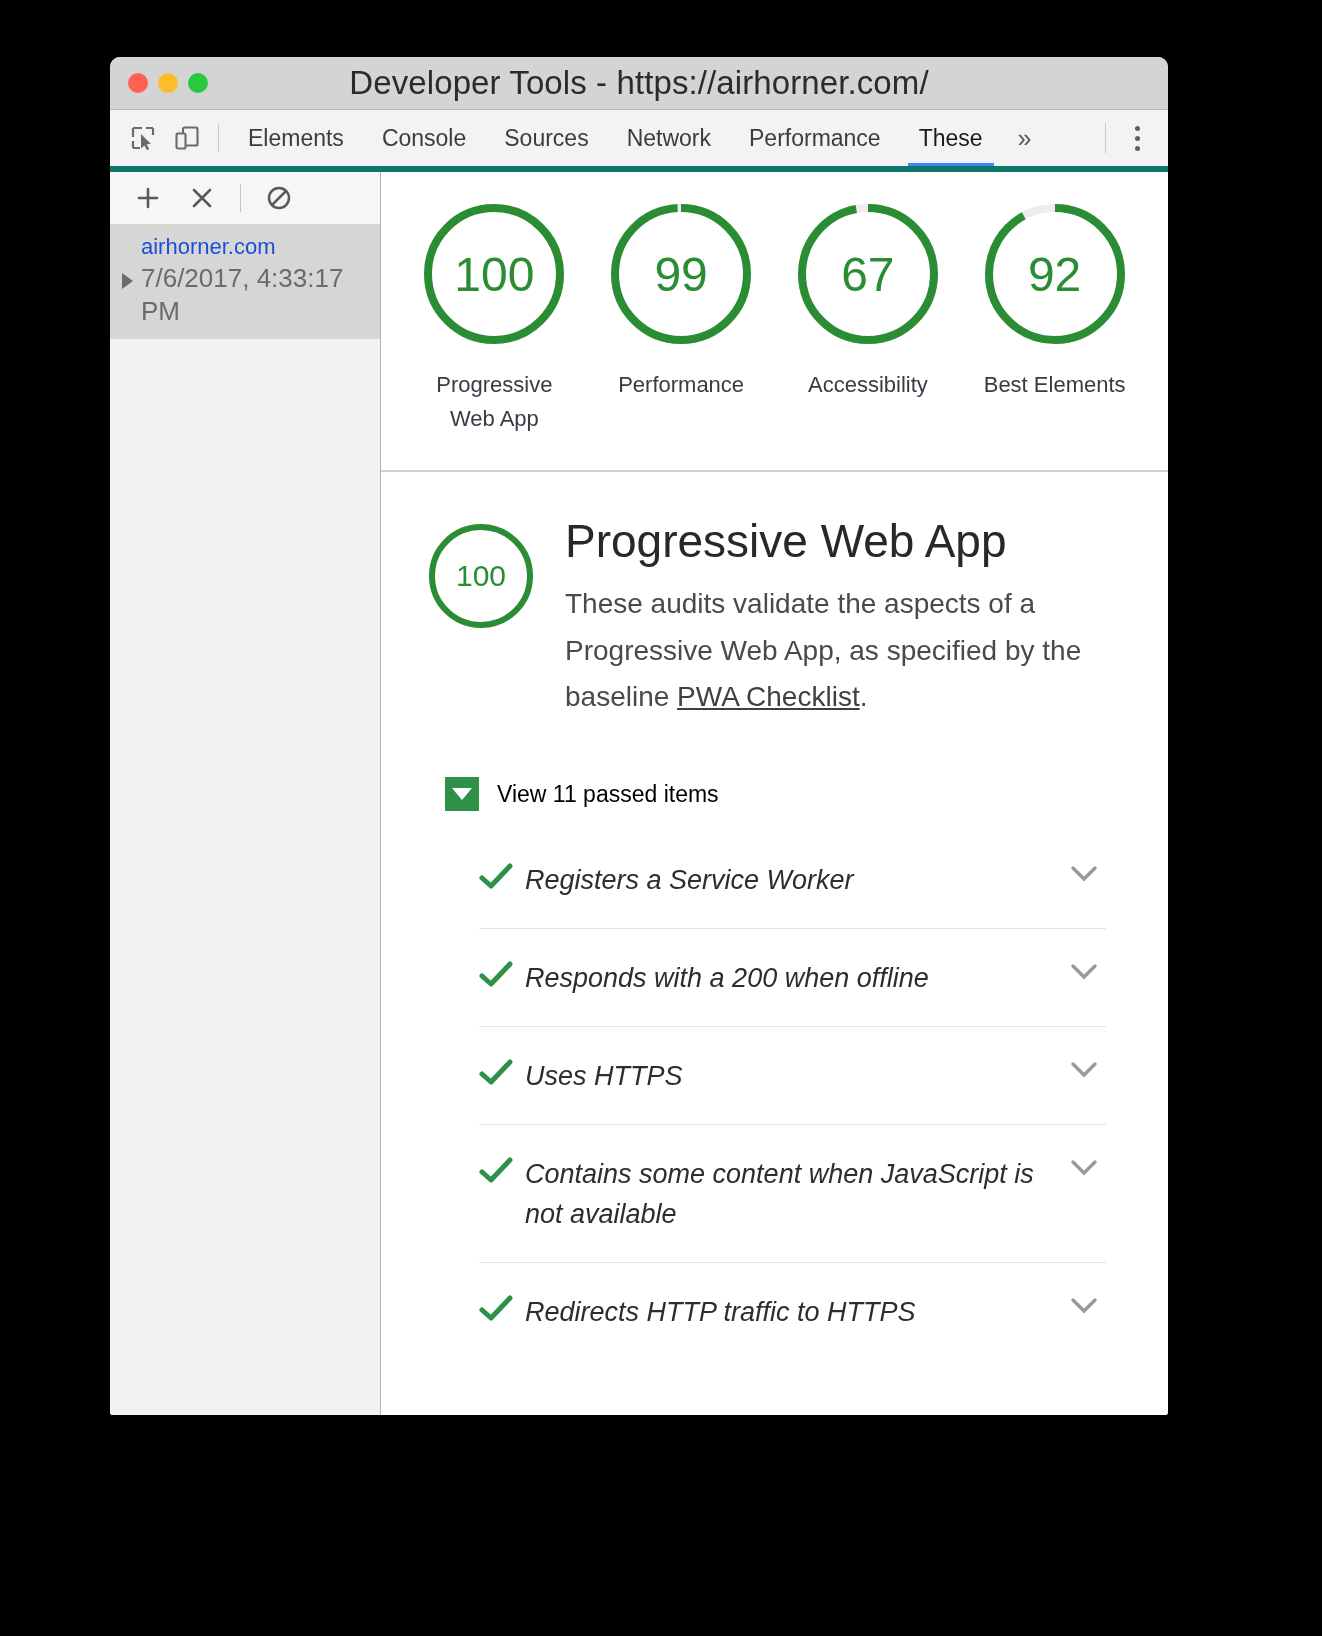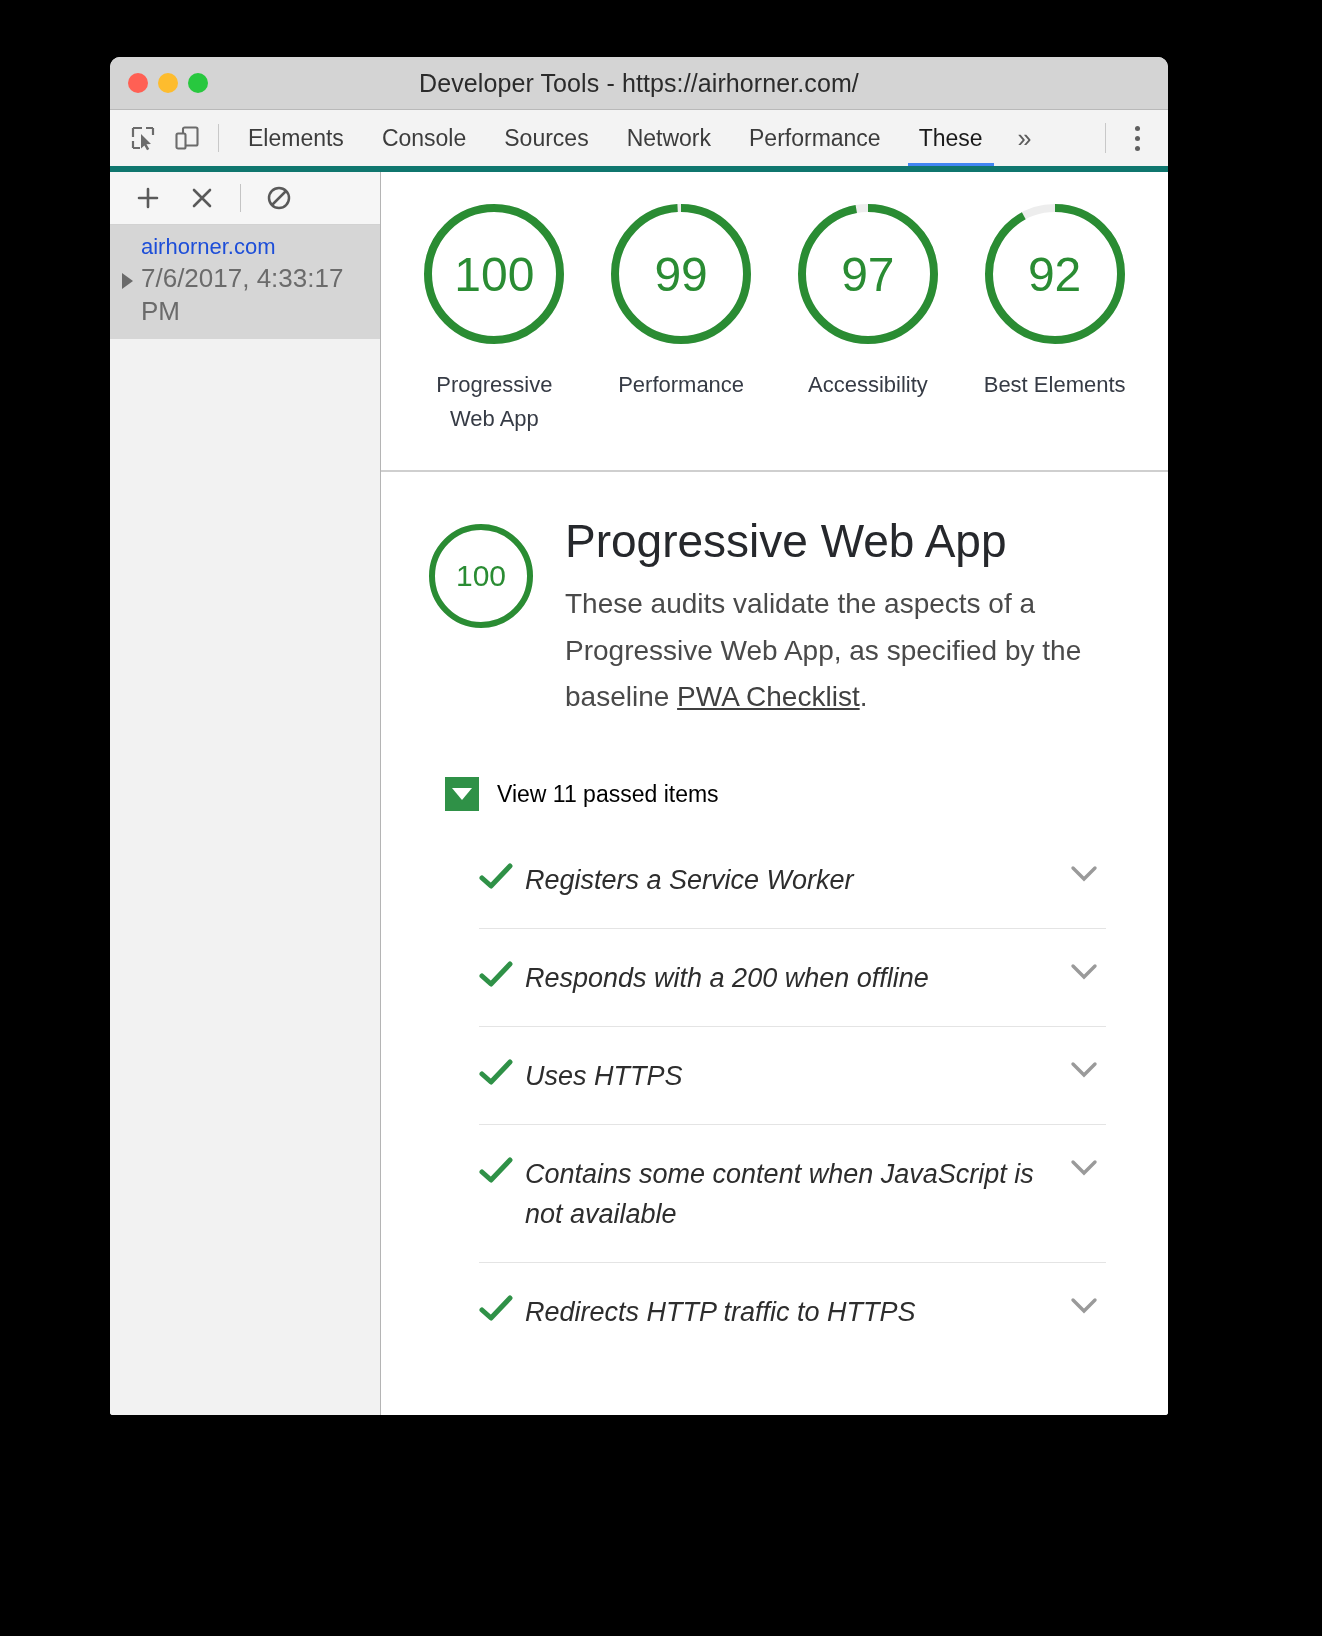--- a/index.html
+++ b/index.html
@@ -48,21 +48,21 @@
   }
   .light {
     width: 20px;
     height: 20px;
     border-radius: 50%;
   }
   .light.close  { background: #ff6054; }
   .light.min    { background: #fdbc2e; }
   .light.zoom   { background: #28c83f; }
   #window-title {
-    font-size: 25px;
+    font-size: 33px;
     color: #2b2b2b;
     letter-spacing: 0.1px;
   }
 
   
   #tab-bar {
     height: 56px;
     background: #f3f3f3;
     border-bottom: 6px solid #0f766e;
     display: flex;
@@ -445,21 +445,21 @@
             </div>
             <div class="gauge-label">Performance</div>
           </div>
 
           <div class="gauge-cell">
             <div class="gauge-ring">
               <svg width="152" height="152" viewBox="0 0 152 152">
                 <circle cx="76" cy="76" r="66" fill="none" stroke="#ededed" stroke-width="8"></circle>
                 <circle class="arc" cx="76" cy="76" r="66" fill="none" stroke="#2a8c33" stroke-width="8" stroke-dasharray="414.69 414.69" stroke-dashoffset="12.44"></circle>
               </svg>
-              <div class="gauge-num">97</div>
+              <div class="gauge-num">67</div>
             </div>
             <div class="gauge-label">Accessibility</div>
           </div>
 
           <div class="gauge-cell">
             <div class="gauge-ring">
               <svg width="152" height="152" viewBox="0 0 152 152">
                 <circle cx="76" cy="76" r="66" fill="none" stroke="#ededed" stroke-width="8"></circle>
                 <circle class="arc" cx="76" cy="76" r="66" fill="none" stroke="#2a8c33" stroke-width="8" stroke-dasharray="414.69 414.69" stroke-dashoffset="33.18"></circle>
               </svg>

